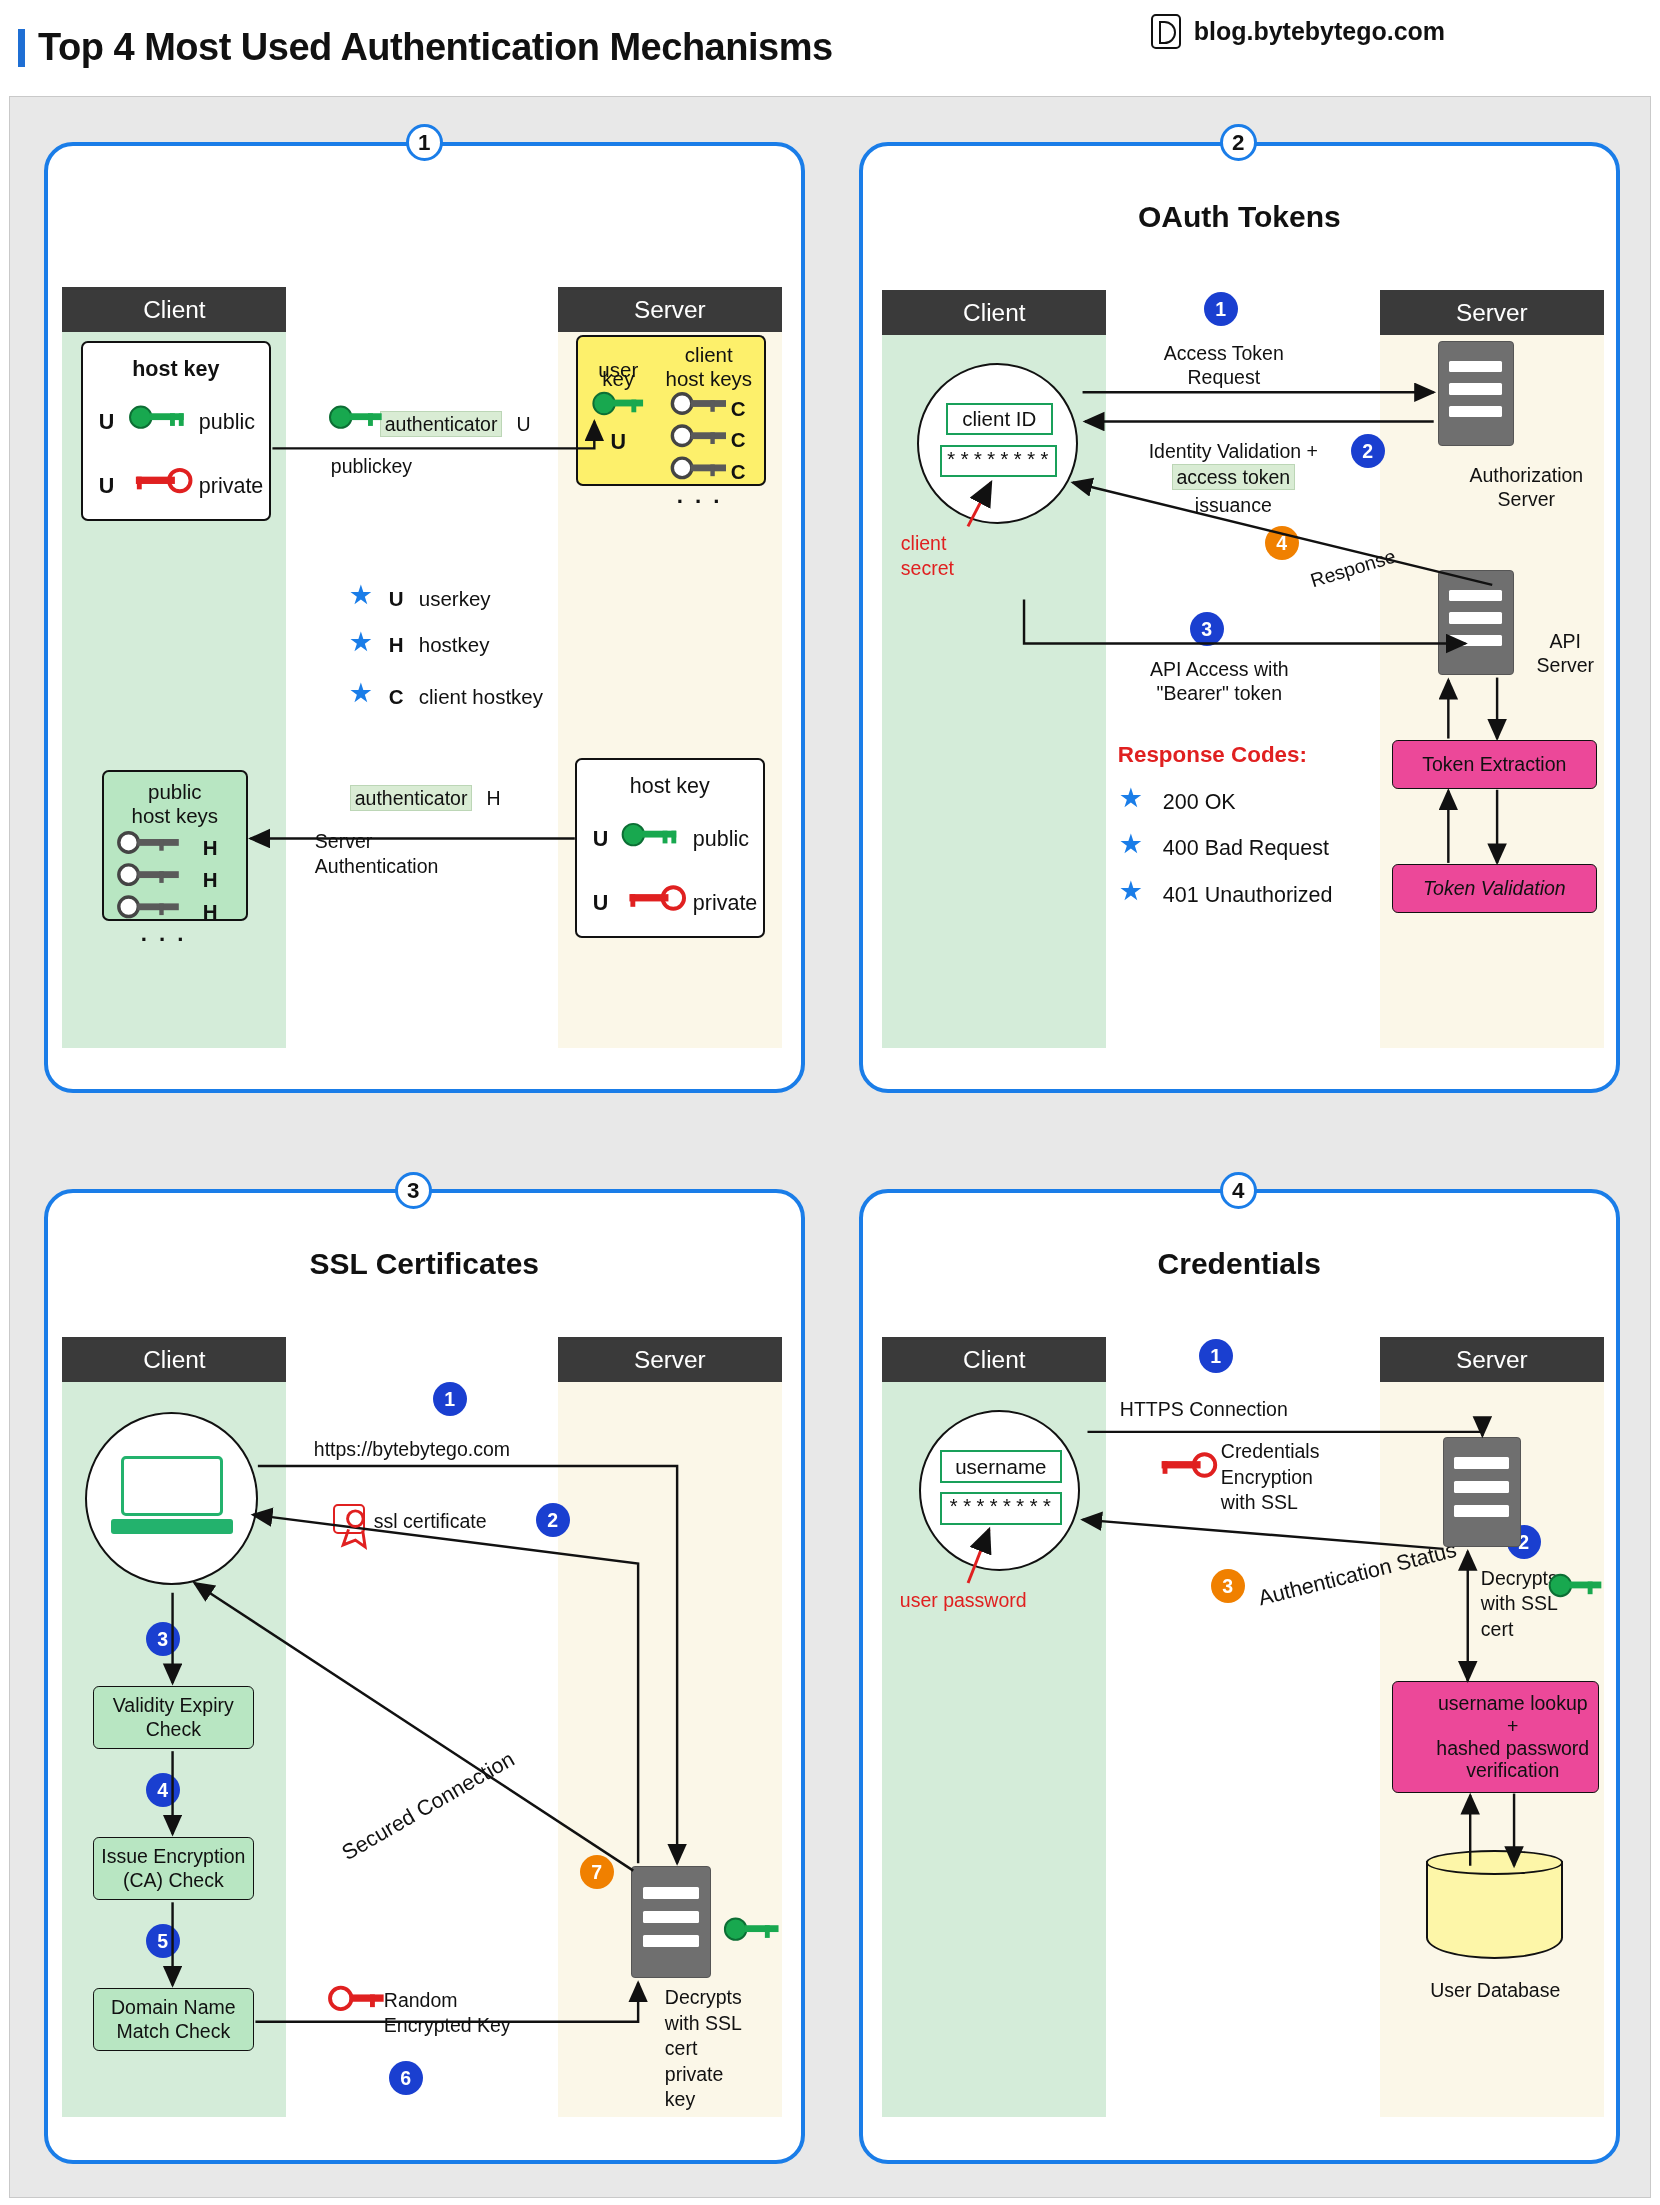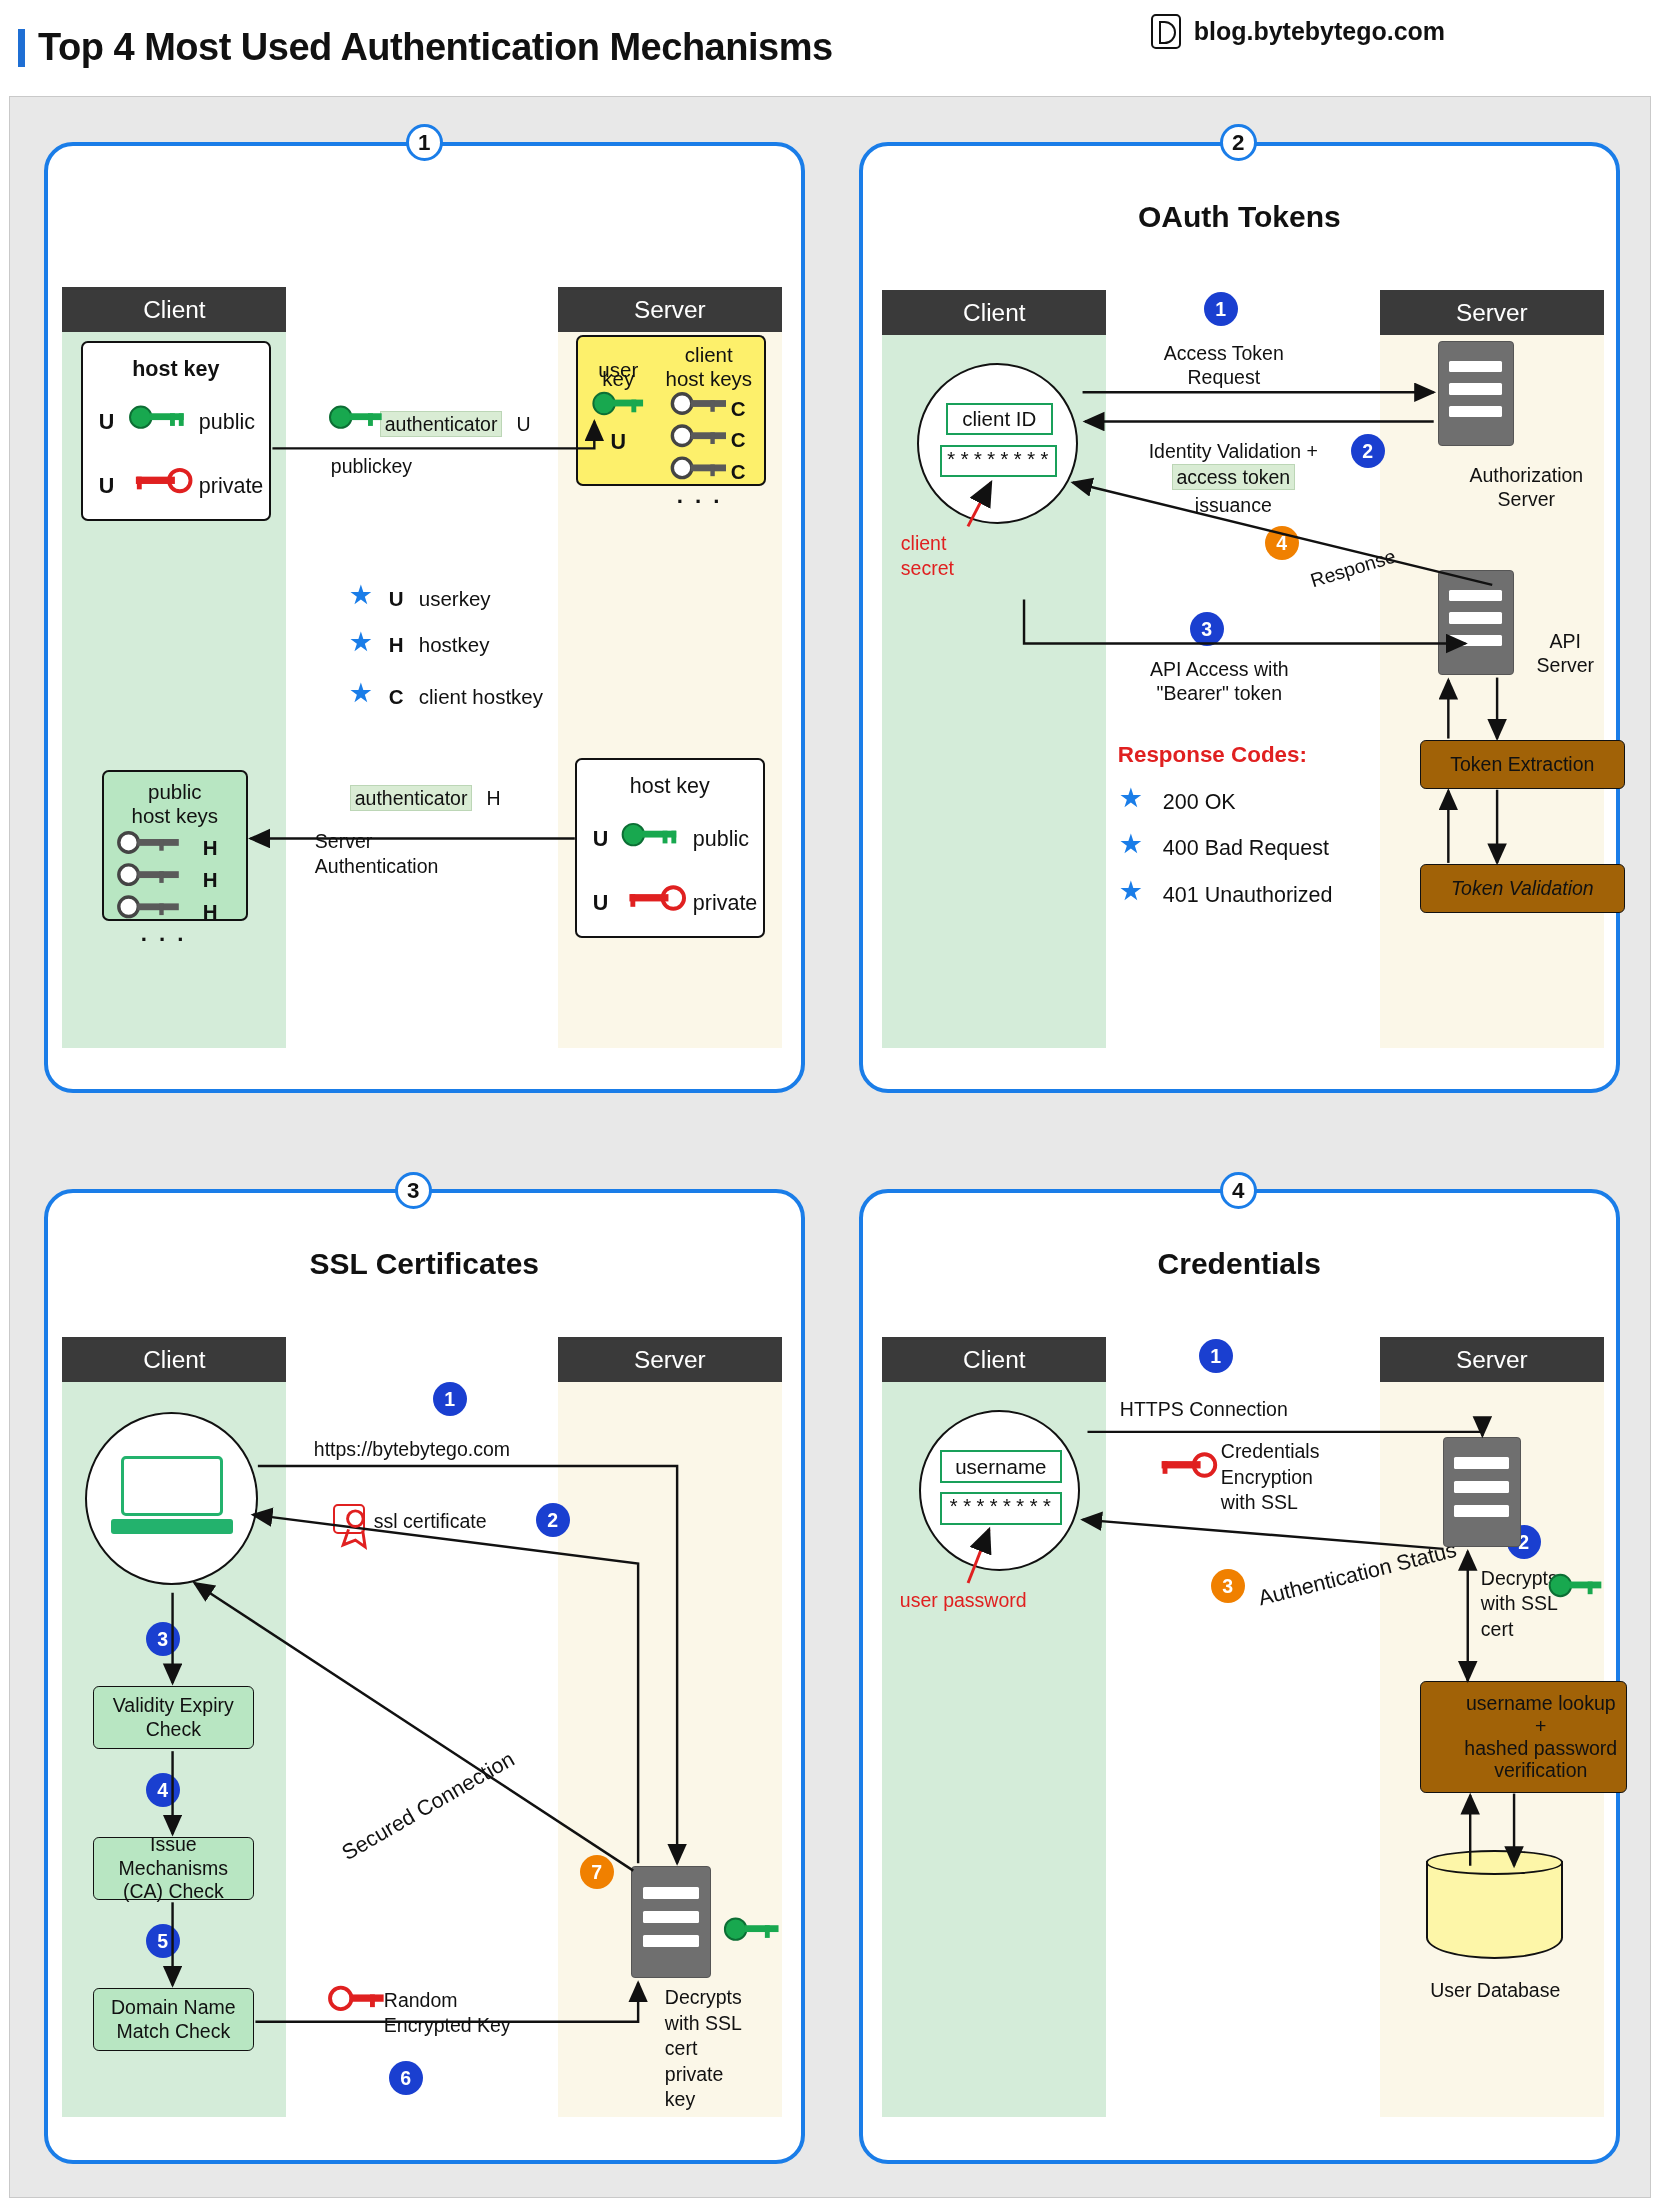--- a/index.html
+++ b/index.html
@@ -79,23 +79,23 @@
   }
   .ybox {
     position: absolute; background: #fdf06b; border: 2px solid #111;
     border-radius: 6.8px;
   }
   .greenbox {
     position: absolute; background: #b8e6c2; border: 2px solid #111;
     border-radius: 6.8px;
   }
   .yellowlabel {
-    position: absolute; background: #a16207; border: 1.5px solid #111;
+    position: absolute; background: #ec4899; border: 1.5px solid #111;
     border-radius: 5.9px; display: flex; align-items: center; justify-content: center;
-    font-size: 19.5px; text-align: center; line-height: 1.15; margin-left: 28px;
+    font-size: 19.5px; text-align: center; line-height: 1.15;
   }
   .greenlabel {
     position: absolute; background: #b8e6c2; border: 1.5px solid #111;
     border-radius: 5.9px; display: flex; align-items: center; justify-content: center;
     font-size: 19.5px; text-align: center; line-height: 1.2;
   }
   .txt { position: absolute; font-size: 19.5px; line-height: 1.25; }
   .txt.b { font-weight: bold; }
   .txt.c { text-align: center; }
   .hl-green {
@@ -431,21 +431,21 @@
     <div class="circle-badge" style="left:488px; top:310px;">2</div>
 
     <div class="circle-badge" style="left:98px; top:429px;">3</div>
     <div class="greenlabel" style="left:45px; top:493px; width:161px; height:63px; flex-direction:column;">
       <span>Validity Expiry</span>
       <span>Check</span>
     </div>
 
     <div class="circle-badge" style="left:98px; top:580px;">4</div>
     <div class="greenlabel" style="left:45px; top:644px; width:161px; height:63px; flex-direction:column;">
-      <span>Issue Mechanisms</span>
+      <span>Issue Encryption</span>
       <span>(CA) Check</span>
     </div>
 
     <div class="circle-badge" style="left:98px; top:731px;">5</div>
     <div class="greenlabel" style="left:45px; top:795px; width:161px; height:63px; flex-direction:column;">
       <span>Domain Name</span>
       <span>Match Check</span>
     </div>
 
     <div class="txt" style="left:336px; top:795px;">Random</div>

